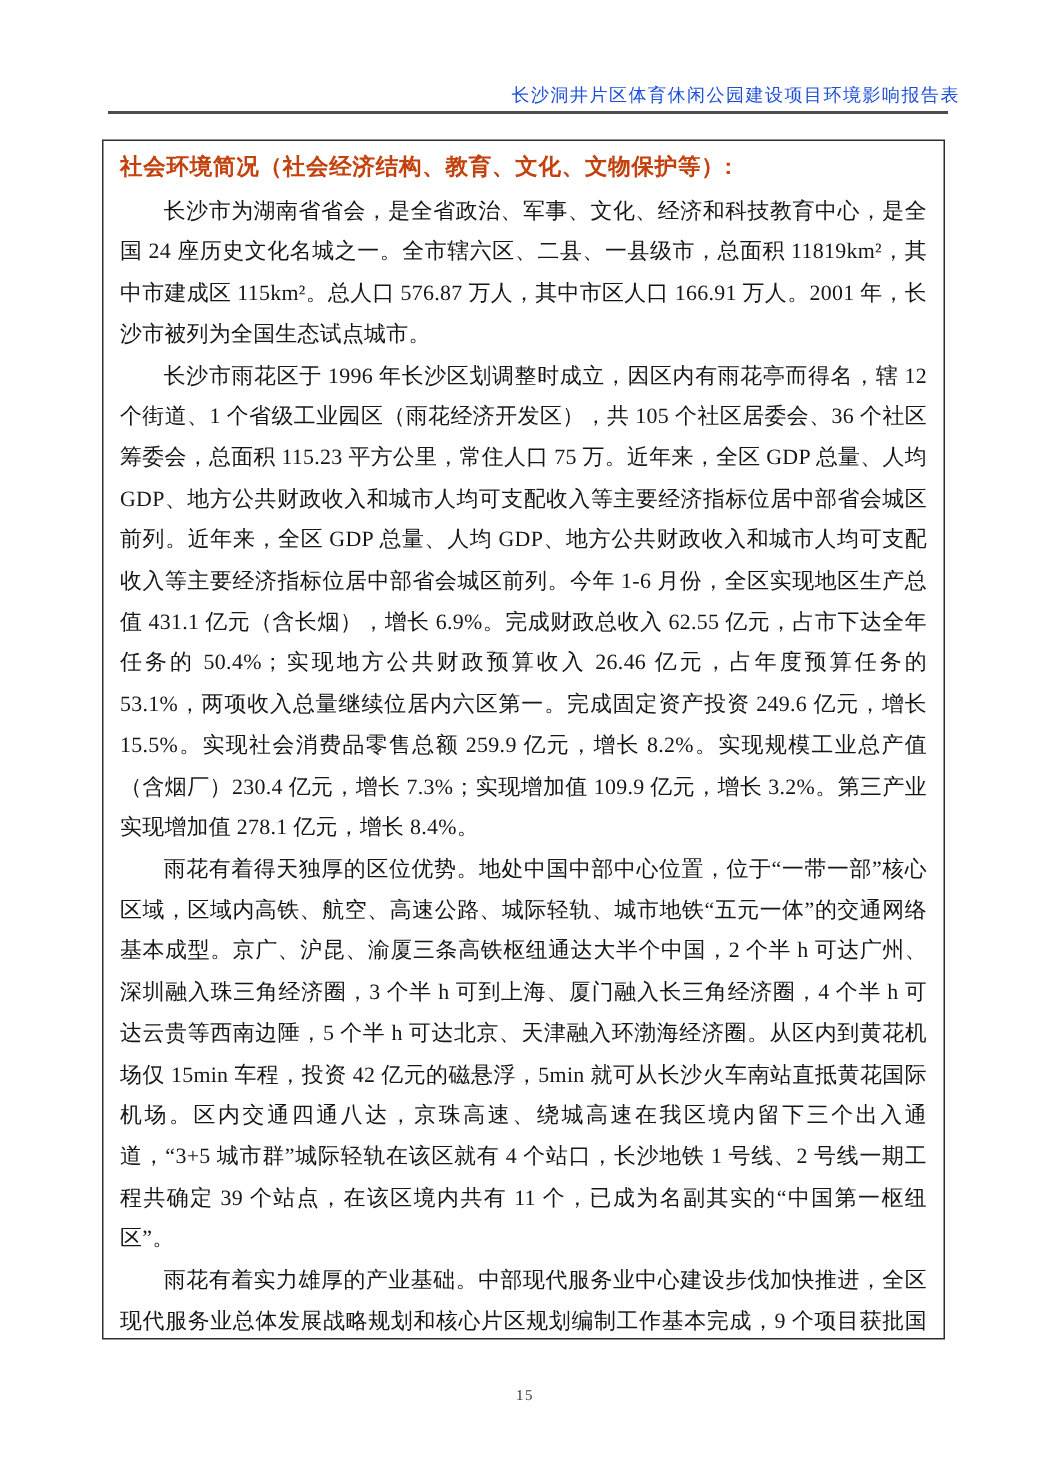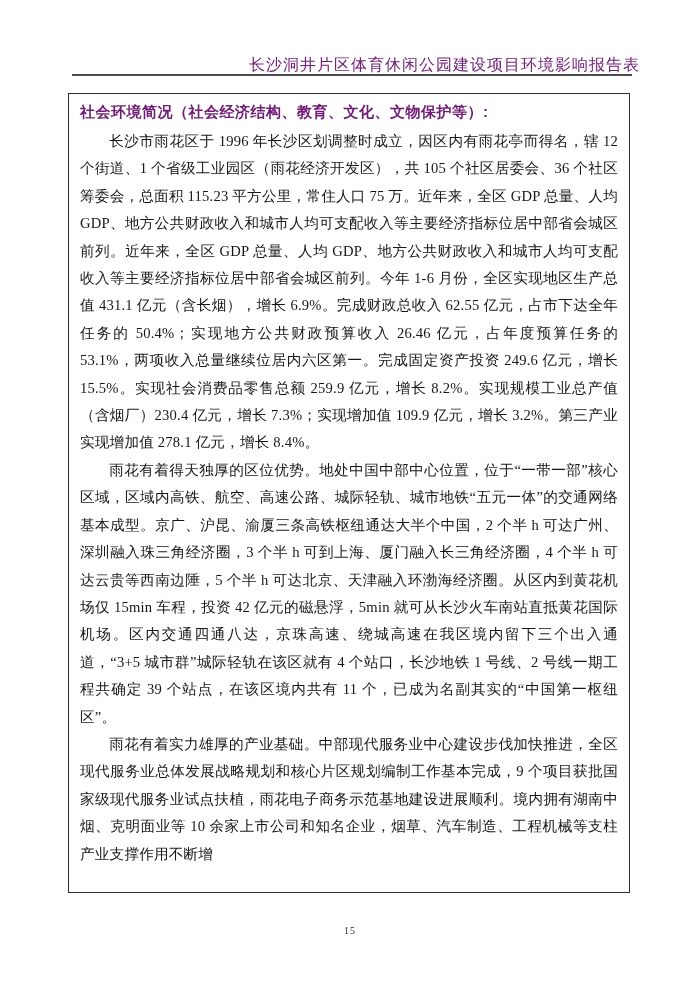--- a/index.html
+++ b/index.html
@@ -13,23 +13,23 @@
     height: 989px;
     background: #ffffff;
     font-family: "Liberation Serif", "DejaVu Serif", serif;
     color: #1a1a1a;
     overflow: hidden;
   }
   .header-title {
     position: absolute;
     top: 55px;
     right: 60px;
-    font-size: 16px;
+    font-size: 12px;
     letter-spacing: 1px;
-    color: #701a75;
+    color: #1d4ed8;
     white-space: nowrap;
   }
   .header-rule {
     position: absolute;
     top: 74px;
     left: 72px;
     width: 560px;
     height: 2px;
     background: #4d4d4d;
   }
@@ -43,21 +43,21 @@
     border: 1.6px solid #2e2e2e;
     padding: 6px 11px 0 11px;
     overflow: hidden;
   }
   .section-heading {
     font-family: "Liberation Sans", "DejaVu Sans", sans-serif;
     font-weight: bold;
     font-size: 15px;
     line-height: 24px;
     letter-spacing: 0.5px;
-    color: #701a75;
+    color: #c2410c;
     margin: 0 0 4px 0;
   }
   .para {
     margin: 0;
     font-size: 14.6px;
     line-height: 27.4px;
     text-align: justify;
     text-indent: 2em;
     letter-spacing: 0.2px;
     color: #161616;
@@ -80,20 +80,21 @@
 
 <div class="page">
 
   <div class="header-title">长沙洞井片区体育休闲公园建设项目环境影响报告表</div>
 
   <div class="header-rule"></div>
 
   <div class="content-box">
     <div class="section-heading">社会环境简况（社会经济结构、教育、文化、文物保护等）:</div>
 
+    <p class="para">长沙市为湖南省省会，是全省政治、军事、文化、经济和科技教育中心，是全国 24 座历史文化名城之一。全市辖六区、二县、一县级市，总面积 11819km²，其中市建成区 115km²。总人口 576.87 万人，其中市区人口 166.91 万人。2001 年，长沙市被列为全国生态试点城市。</p>
 
     <p class="para">长沙市雨花区于 1996 年长沙区划调整时成立，因区内有雨花亭而得名，辖 12 个街道、1 个省级工业园区（雨花经济开发区），共 105 个社区居委会、36 个社区筹委会，总面积 115.23 平方公里，常住人口 75 万。近年来，全区 GDP 总量、人均 GDP、地方公共财政收入和城市人均可支配收入等主要经济指标位居中部省会城区前列。近年来，全区 GDP 总量、人均 GDP、地方公共财政收入和城市人均可支配收入等主要经济指标位居中部省会城区前列。今年 1-6 月份，全区实现地区生产总值 431.1 亿元（含长烟），增长 6.9%。完成财政总收入 62.55 亿元，占市下达全年任务的 50.4%；实现地方公共财政预算收入 26.46 亿元，占年度预算任务的 53.1%，两项收入总量继续位居内六区第一。完成固定资产投资 249.6 亿元，增长 15.5%。实现社会消费品零售总额 259.9 亿元，增长 8.2%。实现规模工业总产值（含烟厂）230.4 亿元，增长 7.3%；实现增加值 109.9 亿元，增长 3.2%。第三产业实现增加值 278.1 亿元，增长 8.4%。</p>
 
     <p class="para">雨花有着得天独厚的区位优势。地处中国中部中心位置，位于“一带一部”核心区域，区域内高铁、航空、高速公路、城际轻轨、城市地铁“五元一体”的交通网络基本成型。京广、沪昆、渝厦三条高铁枢纽通达大半个中国，2 个半 h 可达广州、深圳融入珠三角经济圈，3 个半 h 可到上海、厦门融入长三角经济圈，4 个半 h 可达云贵等西南边陲，5 个半 h 可达北京、天津融入环渤海经济圈。从区内到黄花机场仅 15min 车程，投资 42 亿元的磁悬浮，5min 就可从长沙火车南站直抵黄花国际机场。区内交通四通八达，京珠高速、绕城高速在我区境内留下三个出入通道，“3+5 城市群”城际轻轨在该区就有 4 个站口，长沙地铁 1 号线、2 号线一期工程共确定 39 个站点，在该区境内共有 11 个，已成为名副其实的“中国第一枢纽区”。</p>
 
     <p class="para">雨花有着实力雄厚的产业基础。中部现代服务业中心建设步伐加快推进，全区现代服务业总体发展战略规划和核心片区规划编制工作基本完成，9 个项目获批国家级现代服务业试点扶植，雨花电子商务示范基地建设进展顺利。境内拥有湖南中烟、克明面业等 10 余家上市公司和知名企业，烟草、汽车制造、工程机械等支柱产业支撑作用不断增</p>
   </div>
 
   <div class="footer">
     <span class="page-number">15</span>

